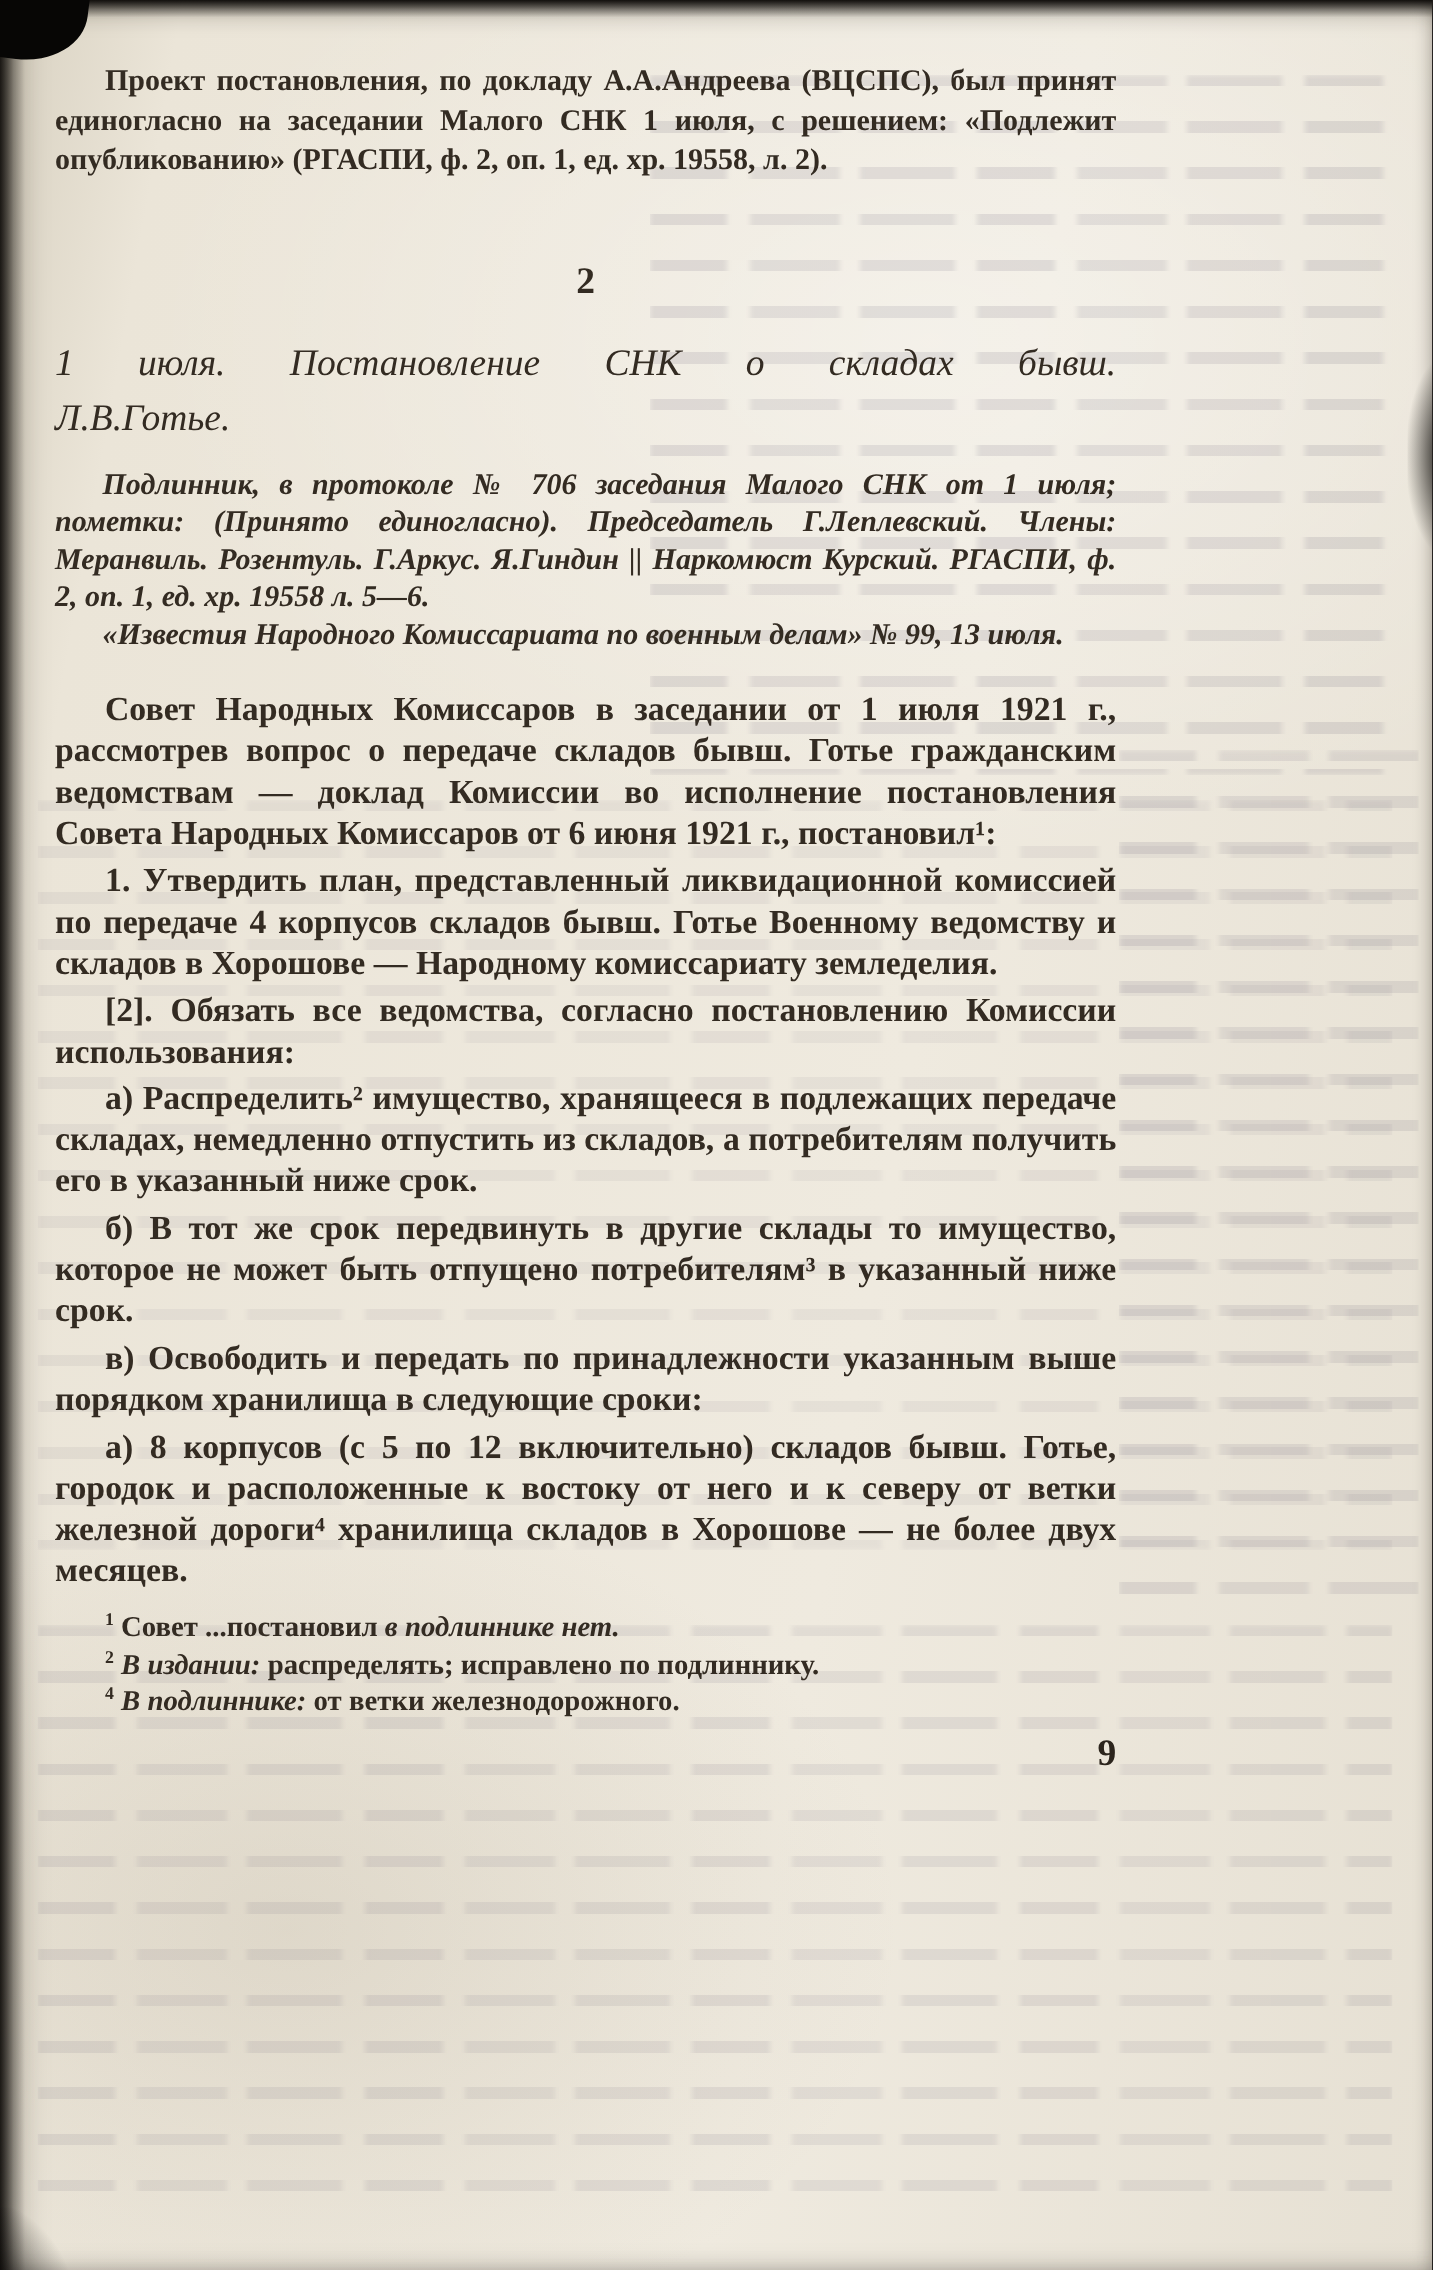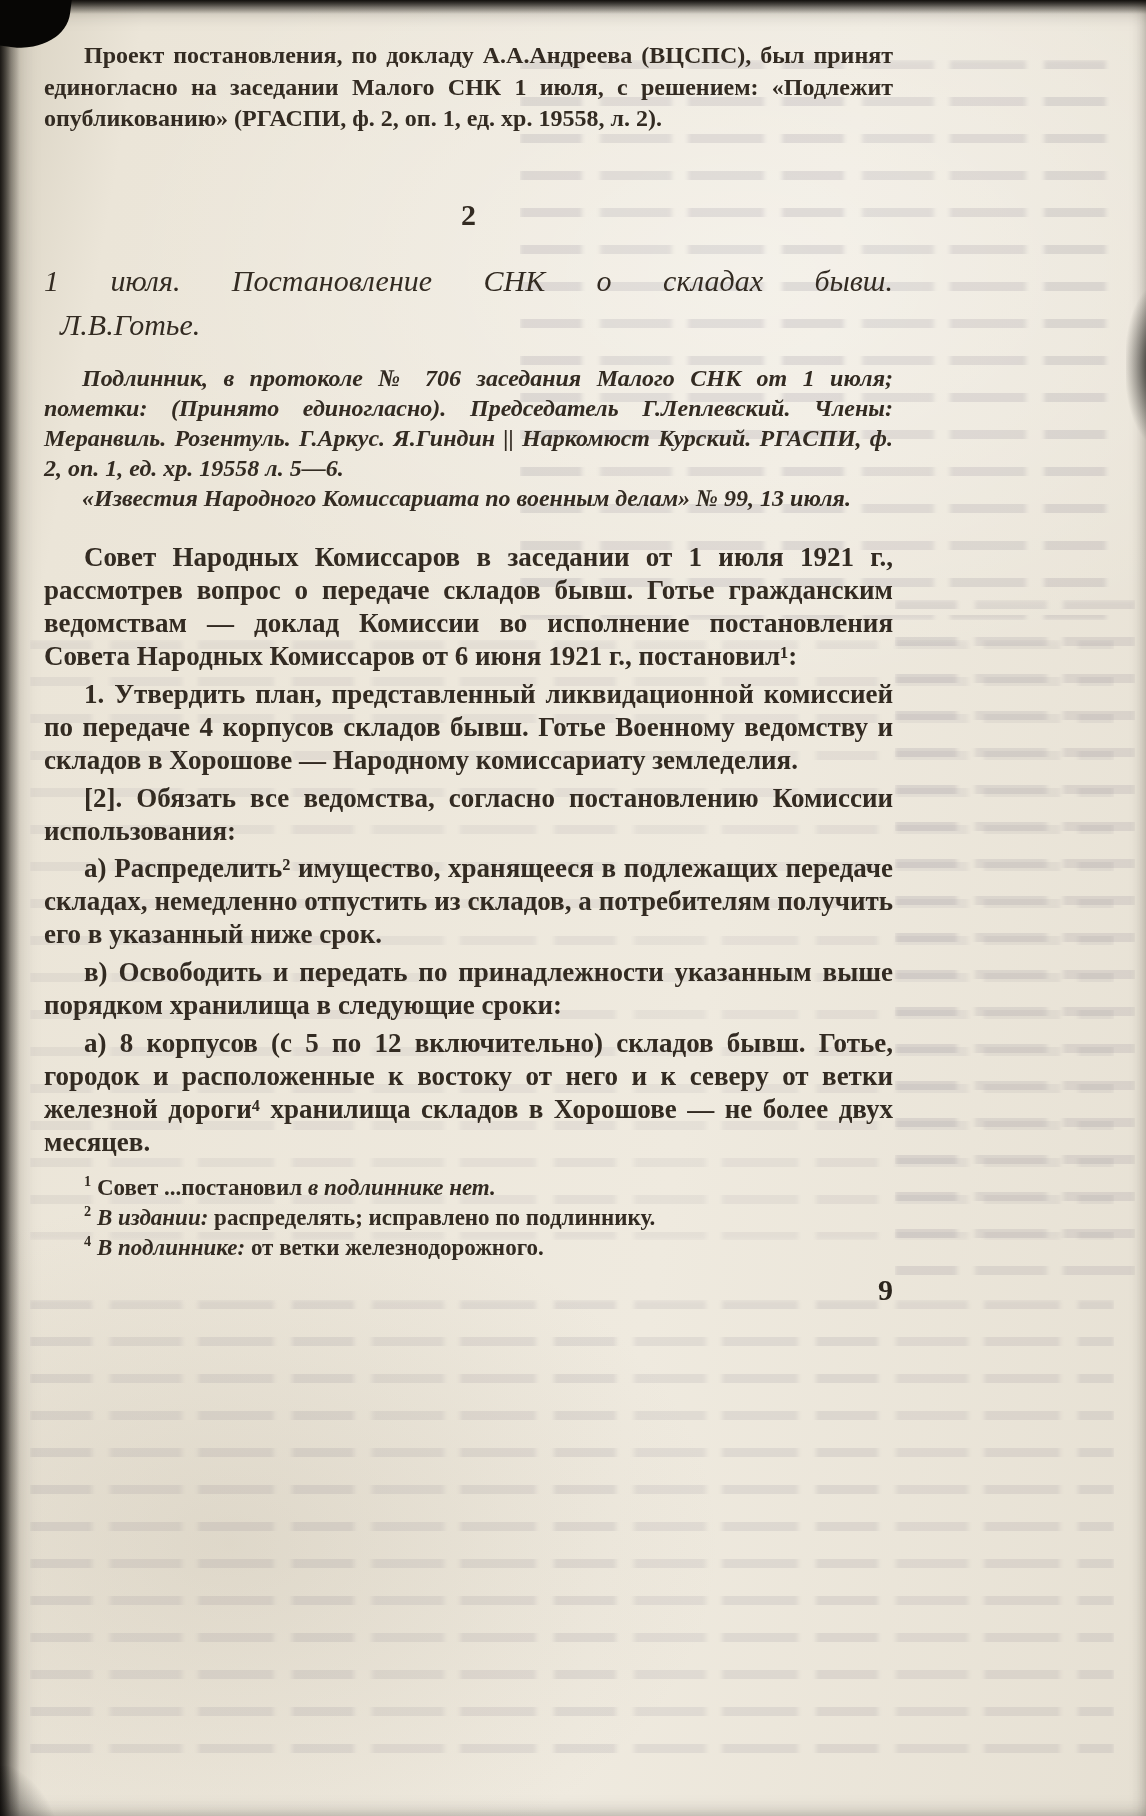--- a/index.html
+++ b/index.html
@@ -69,39 +69,39 @@
     mask-image: repeating-linear-gradient(180deg, #000 0 9px, transparent 9px 37px);
     filter: blur(2.2px);
   }
   .g1 { left: 520px; top: 60px;   width: 600px; height: 560px; opacity: 0.16; }
   .g2 { left: 30px;  top: 640px;  width: 1084px; height: 600px; opacity: 0.09; }
   .g3 { left: 30px;  top: 1300px; width: 1084px; height: 480px; opacity: 0.13; }
   .g4 { left: 895px; top: 600px;  width: 240px; height: 700px; opacity: 0.15; }
   
   .content {
     position: relative; z-index: 2;
-    padding: 40px 253px 0 44px;
+    padding: 50px 253px 0 44px;
   }
   .intro {
     margin: 0;
     font-size: 24px; line-height: 1.32; font-weight: 700;
     text-align: justify; text-indent: 40px;
   }
   .doc-number {
     margin-top: 60px;
     text-align: center;
     font-size: 30px; font-weight: 700; line-height: 40px;
   }
   .doc-heading {
     margin-top: 24px;
     font-style: italic; font-weight: 400;
     font-size: 30px; line-height: 44px;
   }
   .doc-heading .h-line1 { display: block; text-align: justify; text-align-last: justify; }
-  .doc-heading .h-line2 { display: block; margin-left: 16px; }
+  .doc-heading .h-line2 { display: block; }
   .provenance {
     margin-top: 16px; 
     font-style: italic; font-weight: 700;
     font-size: 24px; line-height: 1.25;
     text-align: justify;
   }
   .provenance p { margin: 0; text-indent: 38px; }
   .body-text {
     margin-top: 28px;
     font-size: 27px; line-height: 1.22; font-weight: 700;
@@ -147,20 +147,21 @@
       <div class="provenance">
         <p>Подлинник, в протоколе № 706 заседания Малого СНК от 1 июля; пометки: (Принято единогласно). Председатель Г.Леплевский. Члены: Меранвиль. Розентуль. Г.Аркус. Я.Гиндин || Наркомюст Курский. РГАСПИ, ф. 2, оп. 1, ед. хр. 19558 л. 5—6.</p>
         <p>«Известия Народного Комиссариата по военным делам» № 99, 13 июля.</p>
       </div>
 
       <div class="body-text">
         <p>Совет Народных Комиссаров в заседании от 1 июля 1921 г., рассмотрев вопрос о передаче складов бывш. Готье гражданским ведомствам — доклад Комиссии во исполнение постановления Совета Народных Комиссаров от 6 июня 1921 г., постановил¹:</p>
         <p>1. Утвердить план, представленный ликвидационной комиссией по передаче 4 корпусов складов бывш. Готье Военному ведомству и складов в Хорошове — Народному комиссариату земледелия.</p>
         <p>[2]. Обязать все ведомства, согласно постановлению Комиссии использования:</p>
         <p>а) Распределить² имущество, хранящееся в подлежащих передаче складах, немедленно отпустить из складов, а потребителям получить его в указанный ниже срок.</p>
+        <p>б) В тот же срок передвинуть в другие склады то имущество, которое не может быть отпущено потребителям³ в указанный ниже срок.</p>
         <p>в) Освободить и передать по принадлежности указанным выше порядком хранилища в следующие сроки:</p>
         <p>а) 8 корпусов (с 5 по 12 включительно) складов бывш. Готье, городок и расположенные к востоку от него и к северу от ветки железной дороги⁴ хранилища складов в Хорошове — не более двух месяцев.</p>
       </div>
 
       <div class="footnotes">
         <p><sup>1</sup> <span>Совет ...постановил</span> <span class="it">в подлиннике нет.</span></p>
         <p><sup>2</sup> <span class="it">В издании:</span> <span>распределять; исправлено по подлиннику.</span></p>
         <p><sup>4</sup> <span class="it">В подлиннике:</span> <span>от ветки железнодорожного.</span></p>
       </div>
 

